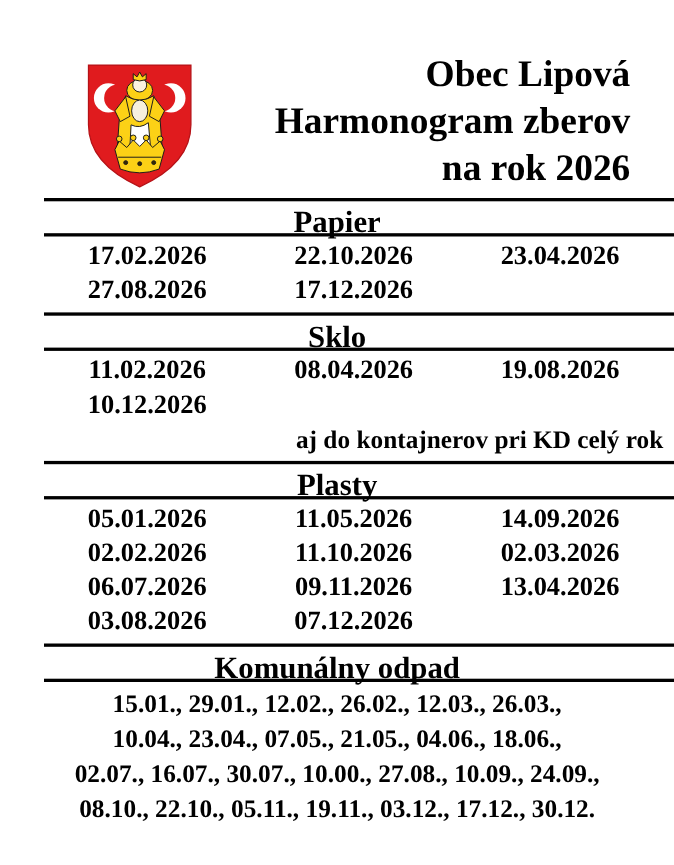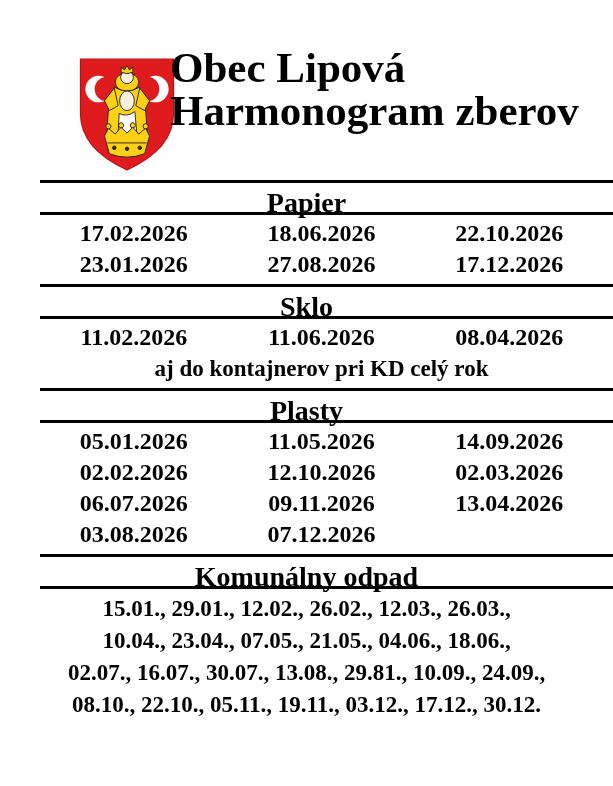--- a/index.html
+++ b/index.html
@@ -27,22 +27,22 @@
     top: 56px;
     width: 98px;
     height: 117px;
   }
   .crest svg { display: block; width: 100%; height: 100%; }
   .title-block {
     position: absolute;
     left: 170px;
     right: 40px;
     top: 46px;
-    text-align: left;
-    font-size: 43px;
+    text-align: right;
+    font-size: 34px;
     line-height: 43px;
     white-space: nowrap;
   }
   
   .rule {
     margin-left: 40px;
     height: 3px;
     background: #000000;
   }
   
@@ -59,21 +59,21 @@
     grid-template-columns: 1fr 1fr 1fr;
     font-size: 24px;
     line-height: 31px;
     text-align: center;
   }
   .date-cell { white-space: nowrap; }
   .grid-note {
     grid-column: 1 / span 3;
     font-size: 23px;
     line-height: 31px;
-    text-align: center;
+    text-align: right;
   }
   .ko-lines {
     padding-top: 4px;
     font-size: 23px;
     line-height: 32px;
     text-align: center;
   }
   .ko-line { white-space: nowrap; font-family: Liberation Serif, serif; }
   
   .outlined { stroke: #1a1a1a; stroke-width: 0.9; stroke-linejoin: round; }
@@ -113,63 +113,64 @@
         <circle cx="37" cy="93" r="1.8" fill="#3a2a00"></circle>
         <circle cx="50" cy="94" r="1.8" fill="#3a2a00"></circle>
         <circle cx="63" cy="93" r="1.8" fill="#3a2a00"></circle>
       </g>
     </svg>
   </div>
 
   <div class="title-block">
     <div>Obec Lipová</div>
     <div>Harmonogram zberov</div>
+    <div>na rok 2026</div>
   </div>
 </div>
 
 <div class="rule"></div>
 <div class="section-title">Papier</div>
 <div class="rule"></div>
 <div class="date-grid">
   <div class="date-cell">17.02.2026</div>
-  <div class="date-cell">18.06.2026</div>
   <div class="date-cell">22.10.2026</div>
-  <div class="date-cell">23.01.2026</div>
+  <div class="date-cell">23.04.2026</div>
   <div class="date-cell">27.08.2026</div>
   <div class="date-cell">17.12.2026</div>
 </div>
 
 <div class="rule"></div>
 <div class="section-title">Sklo</div>
 <div class="rule"></div>
 <div class="date-grid">
   <div class="date-cell">11.02.2026</div>
-  <div class="date-cell">11.06.2026</div>
   <div class="date-cell">08.04.2026</div>
+  <div class="date-cell">19.08.2026</div>
+  <div class="date-cell">10.12.2026</div>
   <div class="grid-note">aj do kontajnerov pri KD celý rok</div>
 </div>
 
 <div class="rule"></div>
 <div class="section-title">Plasty</div>
 <div class="rule"></div>
 <div class="date-grid">
   <div class="date-cell">05.01.2026</div>
   <div class="date-cell">11.05.2026</div>
   <div class="date-cell">14.09.2026</div>
   <div class="date-cell">02.02.2026</div>
-  <div class="date-cell">12.10.2026</div>
+  <div class="date-cell">11.10.2026</div>
   <div class="date-cell">02.03.2026</div>
   <div class="date-cell">06.07.2026</div>
   <div class="date-cell">09.11.2026</div>
   <div class="date-cell">13.04.2026</div>
   <div class="date-cell">03.08.2026</div>
   <div class="date-cell">07.12.2026</div>
 </div>
 
 <div class="rule"></div>
 <div class="section-title">Komunálny odpad</div>
 <div class="rule"></div>
 <div class="ko-lines">
   <div class="ko-line">15.01., 29.01., 12.02., 26.02., 12.03., 26.03.,</div>
   <div class="ko-line">10.04., 23.04., 07.05., 21.05., 04.06., 18.06.,</div>
-  <div class="ko-line">02.07., 16.07., 30.07., 13.08., 29.81., 10.09., 24.09.,</div>
+  <div class="ko-line">02.07., 16.07., 30.07., 10.00., 27.08., 10.09., 24.09.,</div>
   <div class="ko-line">08.10., 22.10., 05.11., 19.11., 03.12., 17.12., 30.12.</div>
 </div>
 
 </body></html>

